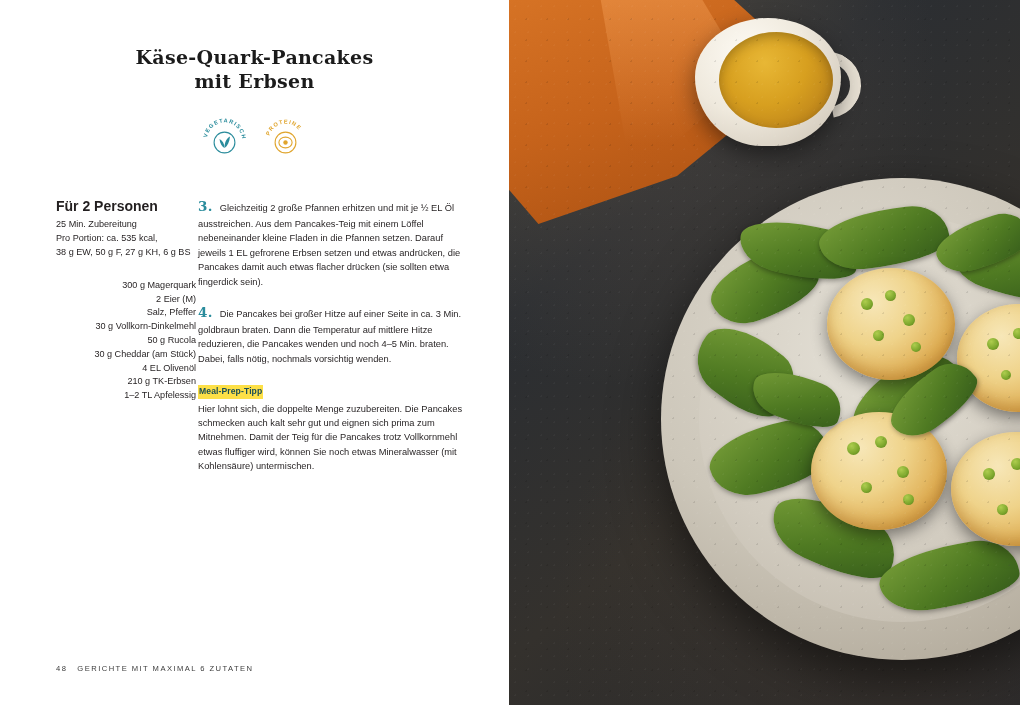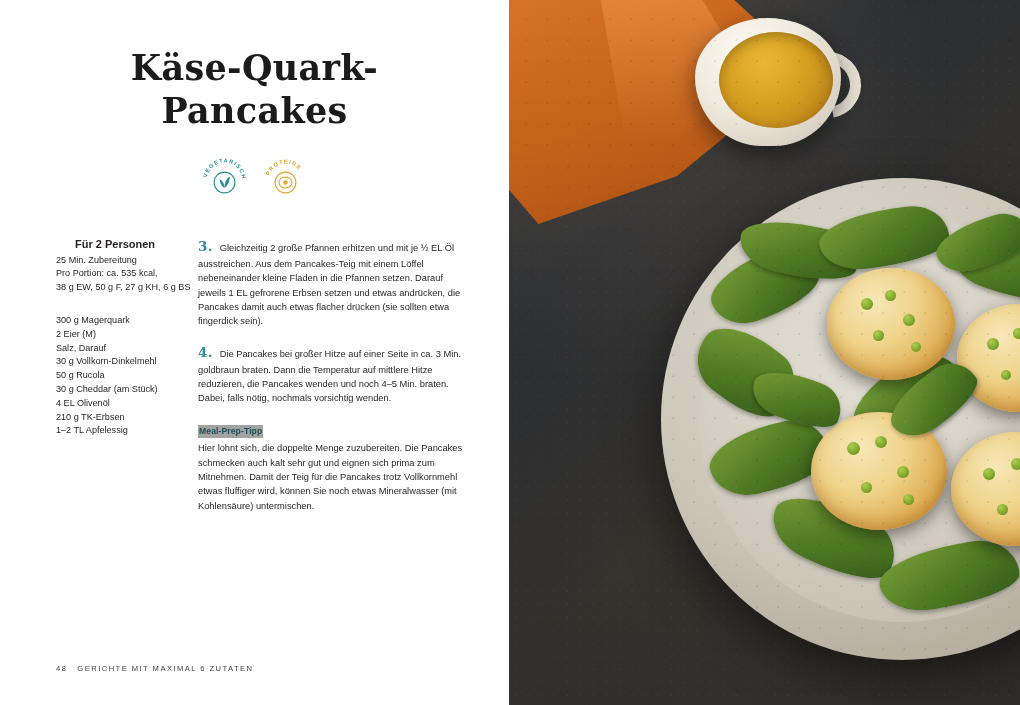--- a/index.html
+++ b/index.html
@@ -27,21 +27,21 @@
     background: #ffffff;
     box-sizing: border-box;
   }
   .title-block {
     margin-top: 46px;
     text-align: center;
   }
   .recipe-title {
     font-family: "DejaVu Serif", serif;
     font-weight: bold;
-    font-size: 35px;
+    font-size: 19px;
     line-height: 1.24;
     letter-spacing: 0.3px;
     color: #1b1b1b;
     margin: 0 auto;
     width: 420px;
   }
   .badges {
     margin-top: 22px;
     display: flex;
     justify-content: center;
@@ -63,27 +63,27 @@
   }
   .col-left {
     width: 140px;
     flex: 0 0 140px;
     font-size: 9.1px;
     line-height: 1.52;
     color: #231f20;
   }
   .col-left .meta-head {
     font-weight: bold;
-    font-size: 11px;
+    font-size: 14px;
     margin-bottom: 1px;
-    margin-left: 19px;
   }
   .col-left .meta-line { white-space: nowrap; }
   .ingredients {
     margin-top: 19px;
+    text-align: right;
   }
   .ingredients div { white-space: nowrap; }
 
   .col-right {
     flex: 1;
     font-size: 9.3px;
     line-height: 1.55;
     color: #231f20;
     padding-left: 2px;
   }
@@ -98,21 +98,21 @@
     font-size: 13.5px;
     letter-spacing: 0.3px;
     margin-right: 7px;
     vertical-align: -0.5px;
   }
   .tip {
     margin-top: 18px;
   }
   .tip-label {
     display: inline-block;
-    background: #a3a3a3;
+    background: #fde047;
     color: #1b4f57;
     font-weight: bold;
     font-size: 8.6px;
     letter-spacing: 0.1px;
     padding: 0 1px;
     margin-bottom: 3px;
   }
   .tip-body {
     font-size: 9.3px;
     line-height: 1.55;
@@ -260,20 +260,21 @@
 </head>
 <body>
 
 <div class="page">
 
   <div class="left-page">
 
     <div class="title-block">
       <div class="recipe-title">
         <span>Käse-Quark-Pancakes</span><br>
+        <span>mit Erbsen</span>
       </div>
 
       <div class="badges">
         <div class="badge">
           <svg viewBox="0 0 47 47" width="47" height="47" aria-hidden="true">
             <defs>
               <path id="arc1" d="M 6 25 A 17.5 17.5 0 0 1 41 25" fill="none"></path>
             </defs>
             <text font-family="Liberation Sans, sans-serif" font-size="5.6" font-weight="bold" letter-spacing="1.1" fill="#2a8c9c">
               <textPath href="#arc1" startOffset="4%">VEGETARISCH</textPath>
@@ -303,21 +304,21 @@
 
       <div class="col-left">
         <div class="meta-head">Für 2 Personen</div>
         <div class="meta-line">25 Min. Zubereitung</div>
         <div class="meta-line">Pro Portion: ca. 535 kcal,</div>
         <div class="meta-line">38 g EW, 50 g F, 27 g KH, 6 g BS</div>
 
         <div class="ingredients">
           <div>300 g Magerquark</div>
           <div>2 Eier (M)</div>
-          <div>Salz, Darauf</div>
+          <div>Salz, Pfeffer</div>
           <div>30 g Vollkorn-Dinkelmehl</div>
           <div>50 g Rucola</div>
           <div>30 g Cheddar (am Stück)</div>
           <div>4 EL Olivenöl</div>
           <div>210 g TK-Erbsen</div>
           <div>1–2 TL Apfelessig</div>
         </div>
       </div>
 
       <div class="col-right">

